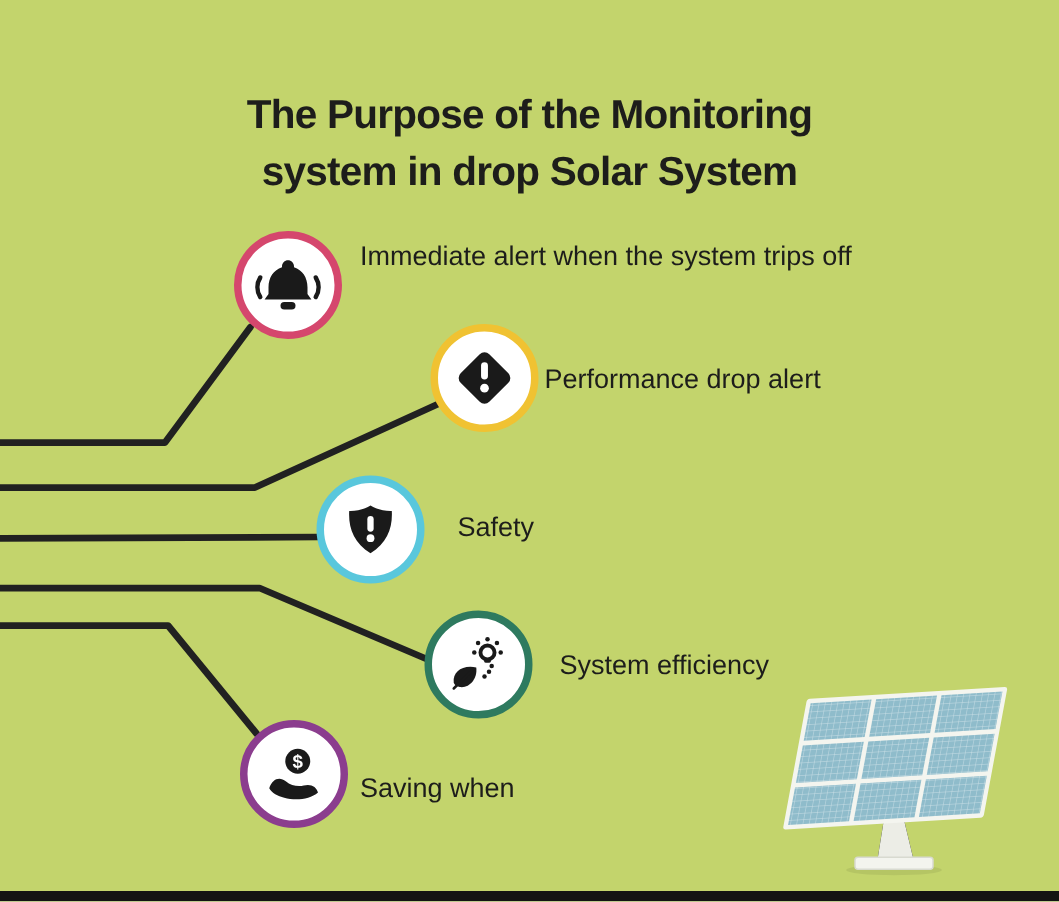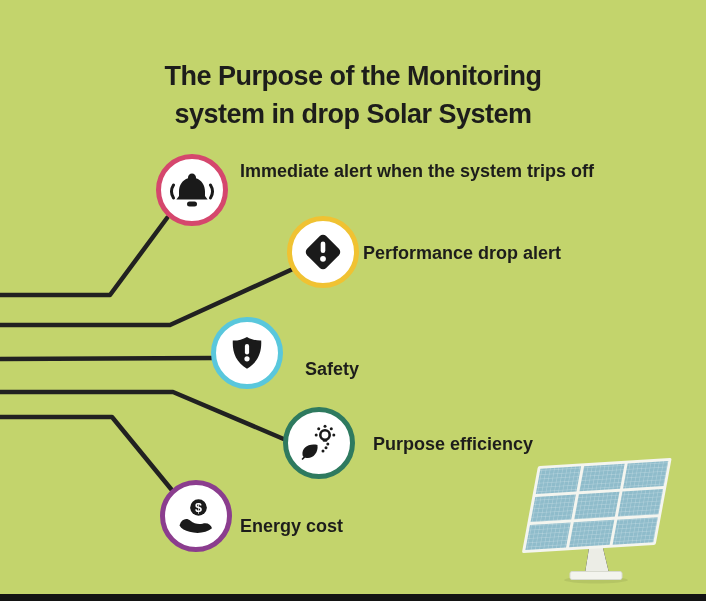--- a/index.html
+++ b/index.html
@@ -15,21 +15,21 @@
     line-height:38px; letter-spacing:-0.5px; color:#1d1d1b;margin-top:30px;
   }
   .lines-svg, .panel-svg { position:absolute; left:0; top:0; }
   .icon-circle {
     position:absolute; width:62px; height:62px; box-sizing:content-box;
     background:#ffffff; border:5px solid #000; border-radius:50%;
     display:flex; align-items:center; justify-content:center;
   }
   .item-label {
     position:absolute; transform:translateY(-50%);
-    font-weight:bold; font-size:18px; white-space:nowrap; color:#1d1d1b;
+    font-weight:normal; font-size:18px; white-space:nowrap; color:#1d1d1b;
   }
   .bottom-bar {
     position:absolute; left:0; bottom:0; width:706px; height:7px;
     background:#131313;
   }
 </style>
 </head>
 <body>
 
 <div class="stage" style="background: rgb(195, 212, 108); color: rgb(29, 29, 27);">
@@ -68,21 +68,21 @@
   </div>
   <div class="item-label" style="left:363px; top:253px;">Performance drop alert</div>
 
   <div class="icon-circle" style="left: 211px; top: 317px; border-color: rgb(89, 199, 220);">
     <svg width="46" height="46" viewBox="-23 -23 46 46">
       <path fill="#1a1a1a" d="M0,-16 C4.2,-13.4 9.6,-12.2 14.2,-12.4 C14.8,-1 11.2,8.8 0,15.8 C-11.2,8.8 -14.8,-1 -14.2,-12.4 C-9.6,-12.2 -4.2,-13.4 0,-16 Z"></path>
       <rect fill="#ffffff" x="-2.1" y="-9" width="4.2" height="10.5" rx="2.1"></rect>
       <circle fill="#ffffff" cx="0" cy="5.8" r="2.6"></circle>
     </svg>
   </div>
-  <div class="item-label" style="left:305px; top:352px;margin-top:17px;">Safety</div>
+  <div class="item-label" style="left:305px; top:352px;">Safety</div>
 
   <div class="icon-circle" style="left: 283px; top: 407px; border-color: rgb(46, 122, 95);">
     <svg width="46" height="46" viewBox="-23 -23 46 46">
       <g transform="translate(6,-8)">
         <circle cx="0" cy="0" r="4.7" fill="none" stroke="#1a1a1a" stroke-width="2.6"></circle>
         <rect x="-2.3" y="4.4" width="4.6" height="2.4" rx="1.1" fill="#1a1a1a"></rect>
         <g fill="#1a1a1a">
           <circle cx="-8.8" cy="0" r="1.5"></circle>
           <circle cx="-6.3" cy="-6.3" r="1.5"></circle>
           <circle cx="0" cy="-8.8" r="1.5"></circle>
@@ -92,30 +92,30 @@
           <circle cx="1" cy="12.8" r="1.5"></circle>
           <circle cx="-2" cy="16" r="1.5"></circle>
         </g>
       </g>
       <g transform="translate(-8,9)">
         <path fill="#1a1a1a" d="M-8.5,3 C-9.5,-4 -2.5,-9 6.5,-7 C7.5,1 1.5,7 -4.5,6 C-7,5.5 -8.2,4.5 -8.5,3 Z"></path>
         <path d="M-8.5,7 C-4.5,3 -0.5,-1 4.5,-5.5" stroke="#1a1a1a" stroke-width="1.7" fill="none" stroke-linecap="round"></path>
       </g>
     </svg>
   </div>
-  <div class="item-label" style="left:373px; top:444px;">Purpose efficiency</div>
+  <div class="item-label" style="left:373px; top:444px;">System efficiency</div>
 
   <div class="icon-circle" style="left: 160px; top: 480px; border-color: rgb(139, 61, 142);">
     <svg width="46" height="46" viewBox="-23 -23 46 46">
       <circle cx="2.5" cy="-8.5" r="8.3" fill="#1a1a1a"></circle>
       <text x="2.5" y="-4" text-anchor="middle" font-size="12.5" font-weight="bold" fill="#ffffff" font-family="Liberation Sans, sans-serif">$</text>
       <path fill="#1a1a1a" d="M-16.5,9.5 C-14.5,3 -9.5,1.5 -5.5,4.8 C-2,7.7 2.5,8.7 6.5,7.7 C11.5,6.4 15,8.7 16,12.3 C10.5,17 1,18 -6.5,15.8 C-10.8,14.6 -14.8,12.8 -16.5,9.5 Z"></path>
     </svg>
   </div>
-  <div class="item-label" style="left:240px; top:526px;">Energy cost</div>
+  <div class="item-label" style="left:240px; top:526px;">Saving when</div>
 
   <svg class="panel-svg" width="706" height="601" viewBox="0 0 706 601">
     <defs>
       <pattern id="cellgrid" width="4.2" height="4.2" patternUnits="userSpaceOnUse">
         <rect width="4.2" height="4.2" fill="#8fbccb"></rect>
         <path d="M0 0 H4.2 M0 0 V4.2" stroke="#ffffff" stroke-width="0.6" opacity="0.55"></path>
       </pattern>
     </defs>
     <ellipse cx="596" cy="580" rx="32" ry="3.5" fill="#000000" opacity="0.07"></ellipse>
     <polygon points="589,548 603,548 609,573 585,573" fill="#ececе6"></polygon>

